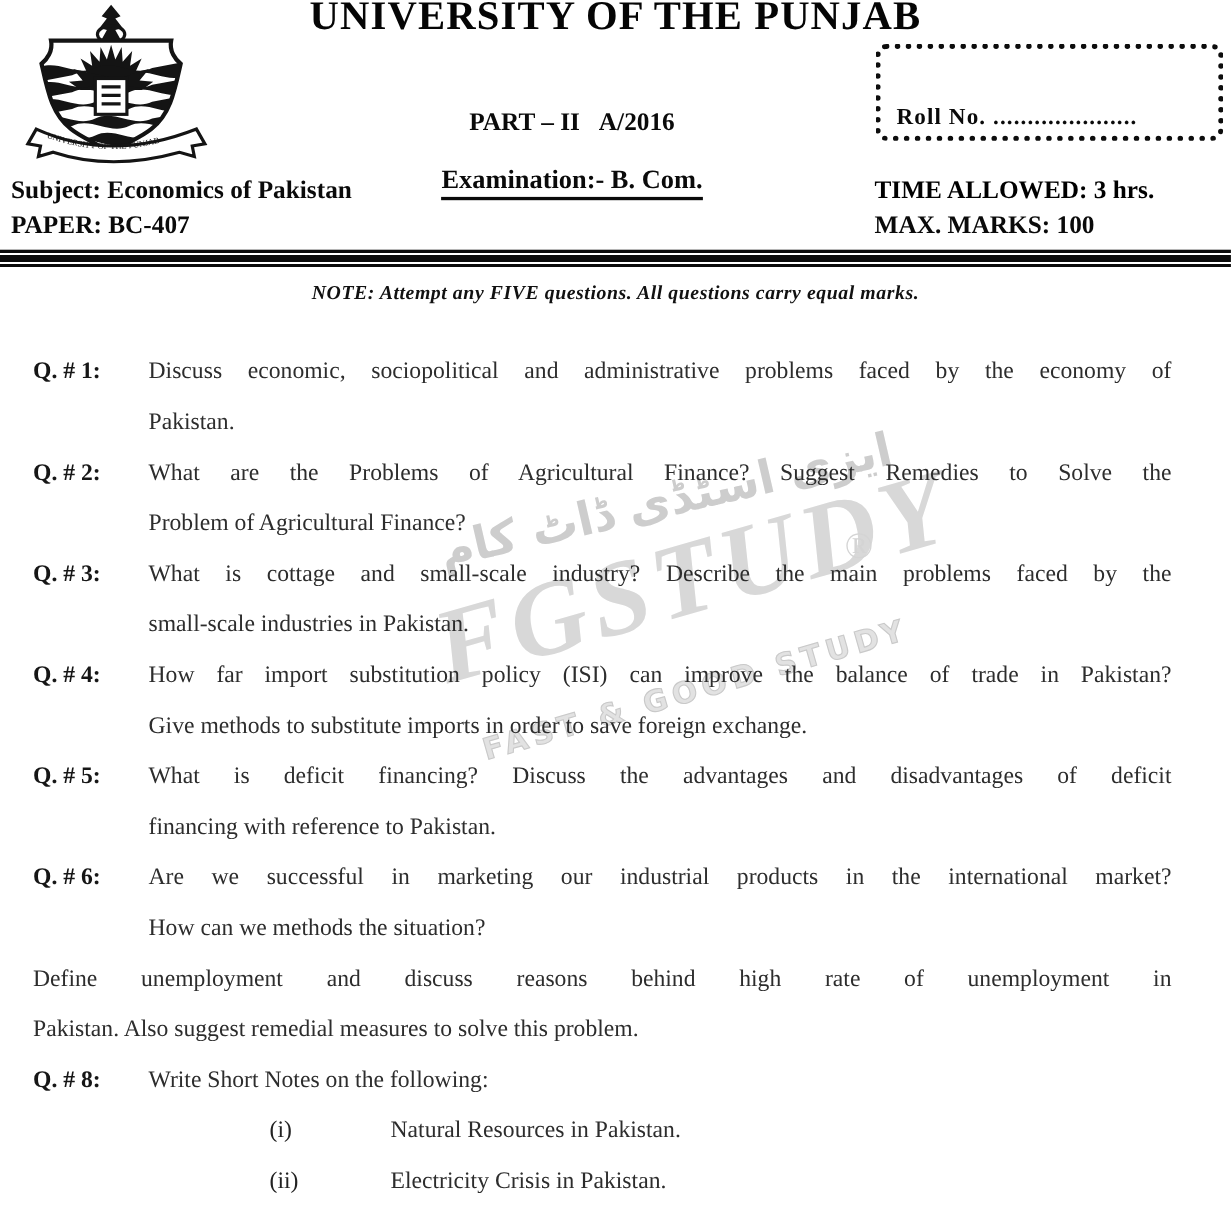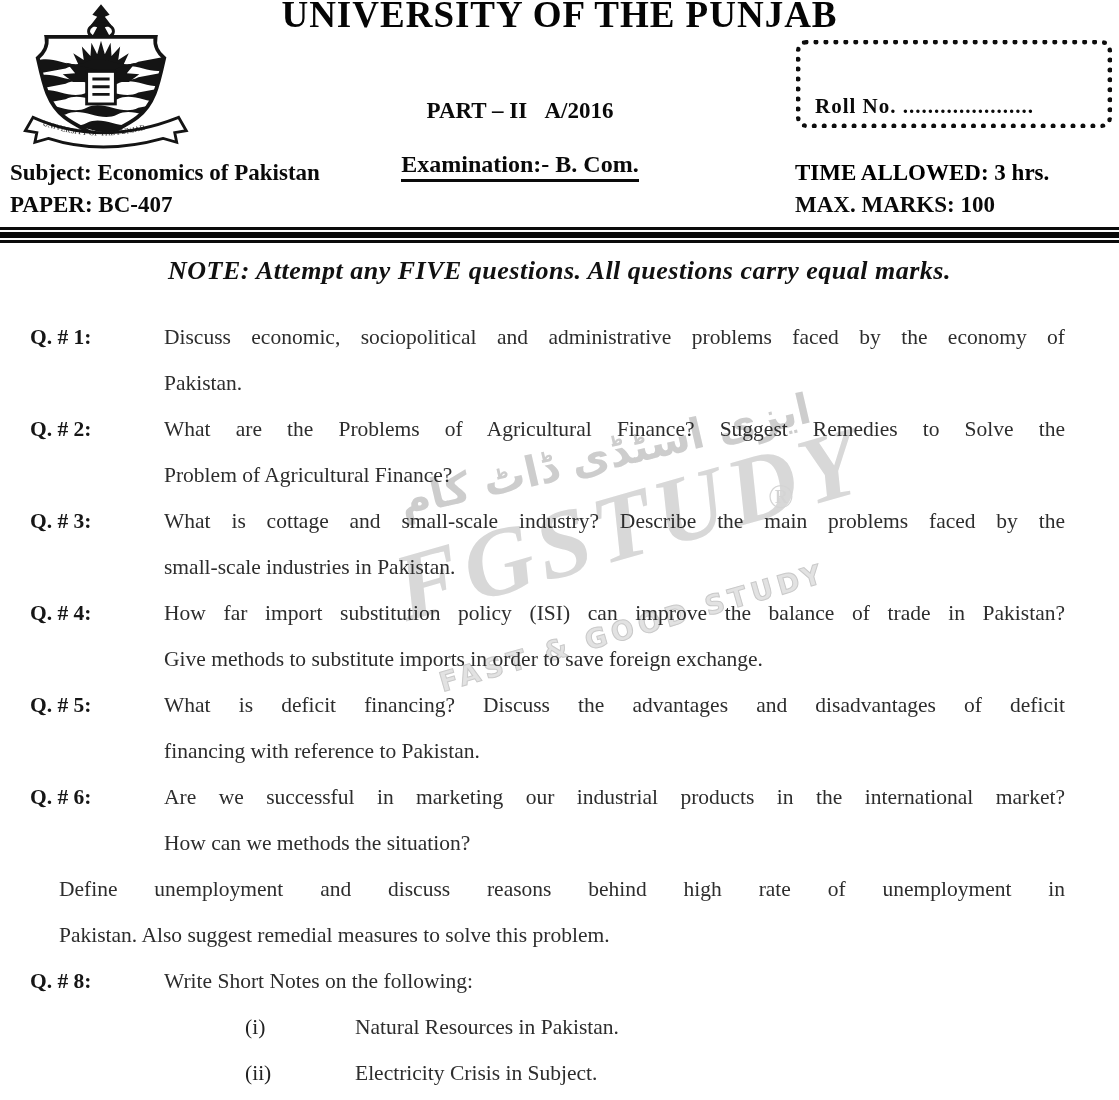--- a/index.html
+++ b/index.html
@@ -46,32 +46,32 @@
     position: absolute; left: 0; top: 227px; width: 1119px; height: 17px;
     background: linear-gradient(to bottom,
       #0a0a0a 0 3px, #ffffff 3px 5px,
       #0a0a0a 5px 11px, #ffffff 11px 13px,
       #0a0a0a 13px 16px, #ffffff 16px 17px);
   }
 
   
   .note-line {
     position: absolute; left: 0; top: 256px; width: 1119px; z-index: 2;
-    text-align: center; font-size: 26px; font-weight: bold; font-style: italic;
+    text-align: center; font-size: 18px; font-weight: bold; font-style: italic;
     color: #111; letter-spacing: 0.5px;
   }
 
   
   .questions {
     position: absolute; left: 30px; top: 314px; width: 1035px; z-index: 2;
     font-size: 21.5px; line-height: 46px; color: #2d2d2d;
   }
   .qrow { display: flex; }
   .qlabel { width: 105px; font-weight: bold; color: #161616; white-space: nowrap; }
-  .qtext { flex: 1; min-width: 0; margin-left: 29px; }
+  .qtext { flex: 1; min-width: 0; }
   .qline { text-align: left; }
   .qline.full { text-align: justify; text-align-last: justify; }
   .subrow { display: flex; padding-left: 215px; }
   .sublabel { width: 110px; color: #222; }
   .subtext { flex: 1; color: #2d2d2d; }
 
   
   .watermark { position: absolute; inset: 0; z-index: 1; pointer-events: none; }
   .wm-urdu {
     position: absolute; left: 415px; top: 428px; width: 400px;
@@ -228,17 +228,17 @@
       </div>
     </div>
 
     <div class="subrow">
       <div class="sublabel">(i)</div>
       <div class="subtext">Natural Resources in Pakistan.</div>
     </div>
 
     <div class="subrow">
       <div class="sublabel">(ii)</div>
-      <div class="subtext">Electricity Crisis in Subject.</div>
+      <div class="subtext">Electricity Crisis in Pakistan.</div>
     </div>
 
   </div>
 </div>
 
 </body></html>

